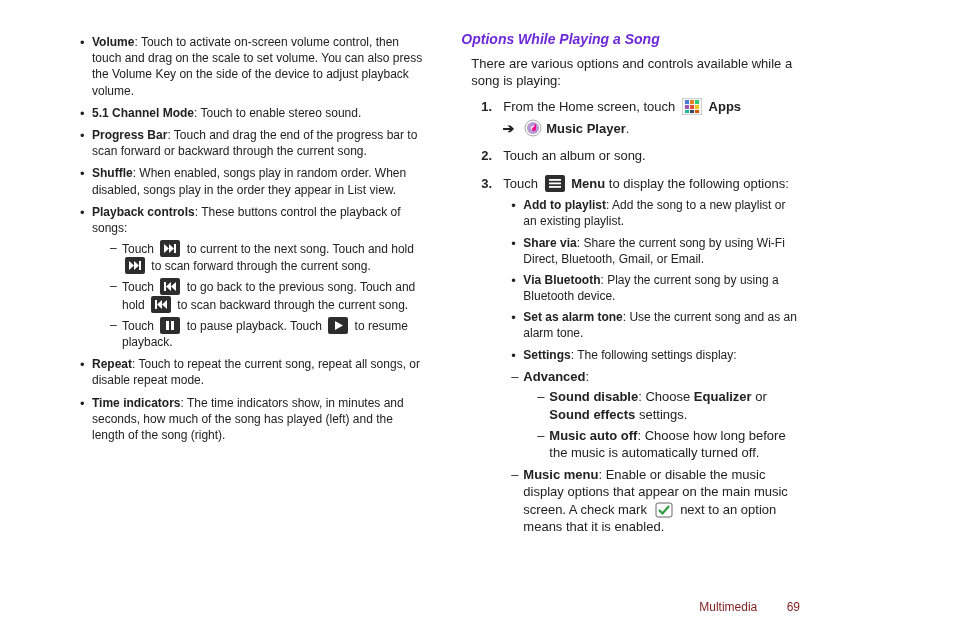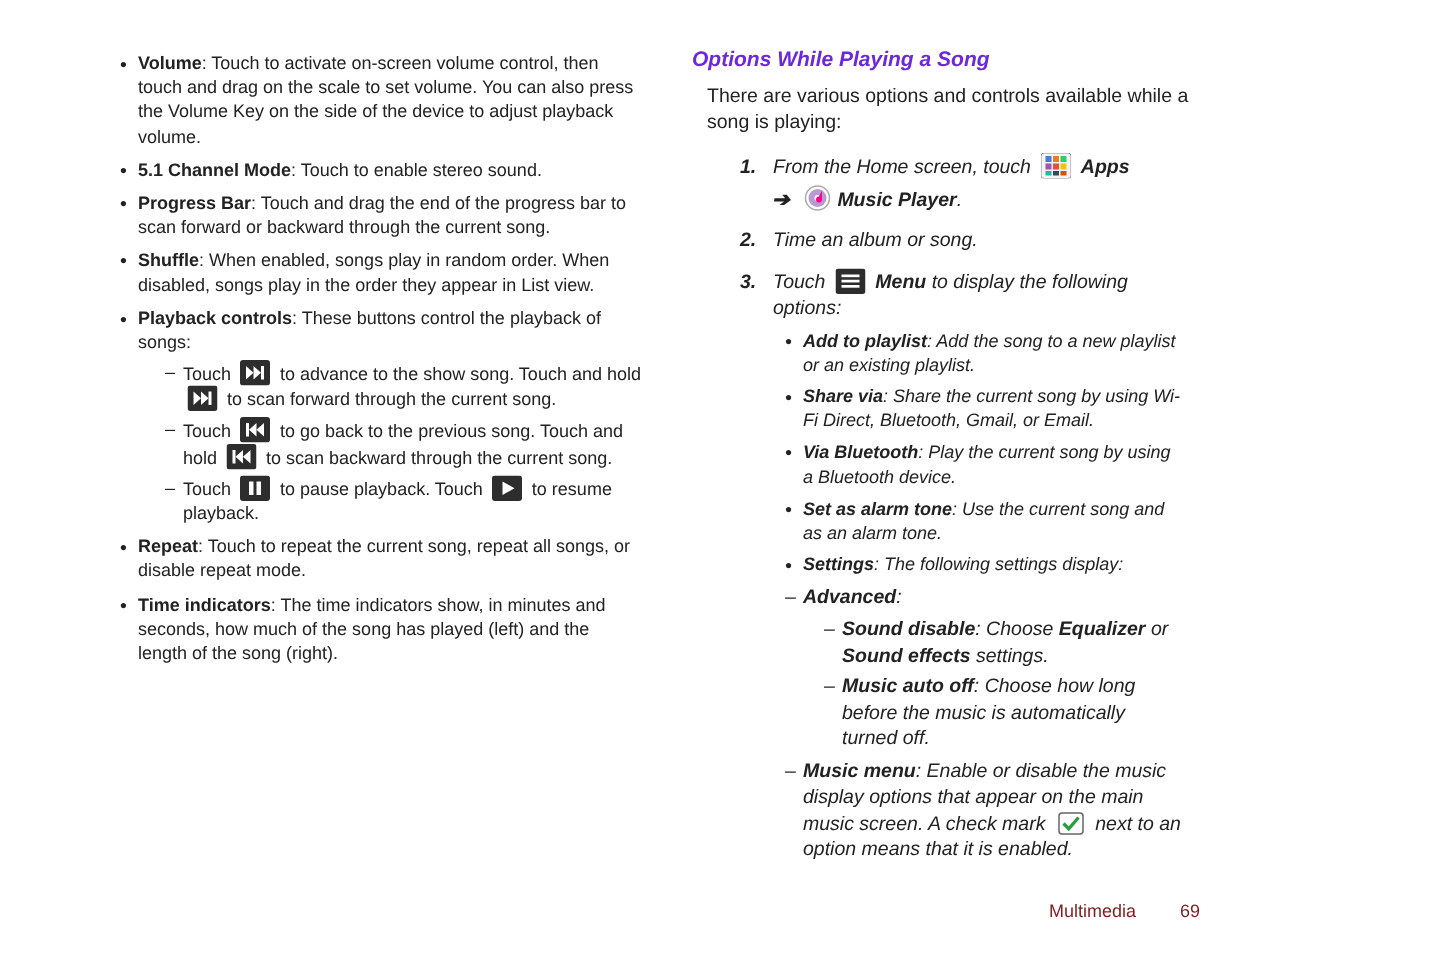--- a/index.html
+++ b/index.html
@@ -86,22 +86,21 @@
     margin: 0 0 6px 0;
   }
   .intro {
     margin: 0 0 8px 10px;
     font-size: 13px;
   }
   ol.steps {
     list-style: none;
     counter-reset: step;
     padding: 0 0 0 20px;
-    margin: 12px;
-    font-style: italic;
+    margin: 0;
   }
   ol.steps > li {
     counter-increment: step;
     position: relative;
     padding-left: 22px;
     margin: 6px 0 10px 0;
     font-size: 13px;
   }
   ol.steps > li::before {
     content: counter(step) ".";
@@ -180,21 +179,21 @@
         <span class="bold">Playback controls</span><span>: These buttons control the playback of songs:</span>
         <ul class="d1">
           <li>
             <span>Touch </span><span class="icon-box">
                 <svg width="20" height="17">
                   <rect x="0" y="0" width="20" height="17" fill="#2d2d2d" rx="2"></rect>
                   <polygon points="4,4 9,8.5 4,13" fill="#fff"></polygon>
                   <polygon points="9,4 14,8.5 9,13" fill="#fff"></polygon>
                   <rect x="14" y="4" width="2" height="9" fill="#fff"></rect>
                 </svg>
-              </span><span> to advance to the show song. Touch and hold </span><span class="icon-box">
+              </span><span> to current to the next song. Touch and hold </span><span class="icon-box">
                 <svg width="20" height="17">
                   <rect x="0" y="0" width="20" height="17" fill="#2d2d2d" rx="2"></rect>
                   <polygon points="4,4 9,8.5 4,13" fill="#fff"></polygon>
                   <polygon points="9,4 14,8.5 9,13" fill="#fff"></polygon>
                   <rect x="14" y="4" width="2" height="9" fill="#fff"></rect>
                 </svg>
               </span><span> to scan forward through the current song.</span>
           </li>
           <li>
             <span>Touch </span><span class="icon-box">
@@ -267,21 +266,21 @@
                 <circle cx="10" cy="9" r="6" fill="#b799d4"></circle>
                 <circle cx="10" cy="9" r="2" fill="#fff"></circle>
                 <path d="M 13 4 L 13 10 A 2 2 0 1 1 11 8" fill="#f08"></path>
               </svg>
             </span>
           <span class="bold">Music Player</span>
             <span>.</span>
         </div>
       </li>
       <li>
-        <span>Time an album or song.</span>
+        <span>Touch an album or song.</span>
       </li>
       <li>
         <span>Touch </span><span class="icon-box">
             <svg width="20" height="17">
               <rect x="0" y="0" width="20" height="17" fill="#2d2d2d" rx="2"></rect>
               <rect x="4" y="4" width="12" height="1.8" fill="#fff"></rect>
               <rect x="4" y="7.5" width="12" height="1.8" fill="#fff"></rect>
               <rect x="4" y="11" width="12" height="1.8" fill="#fff"></rect>
             </svg>
           </span>

